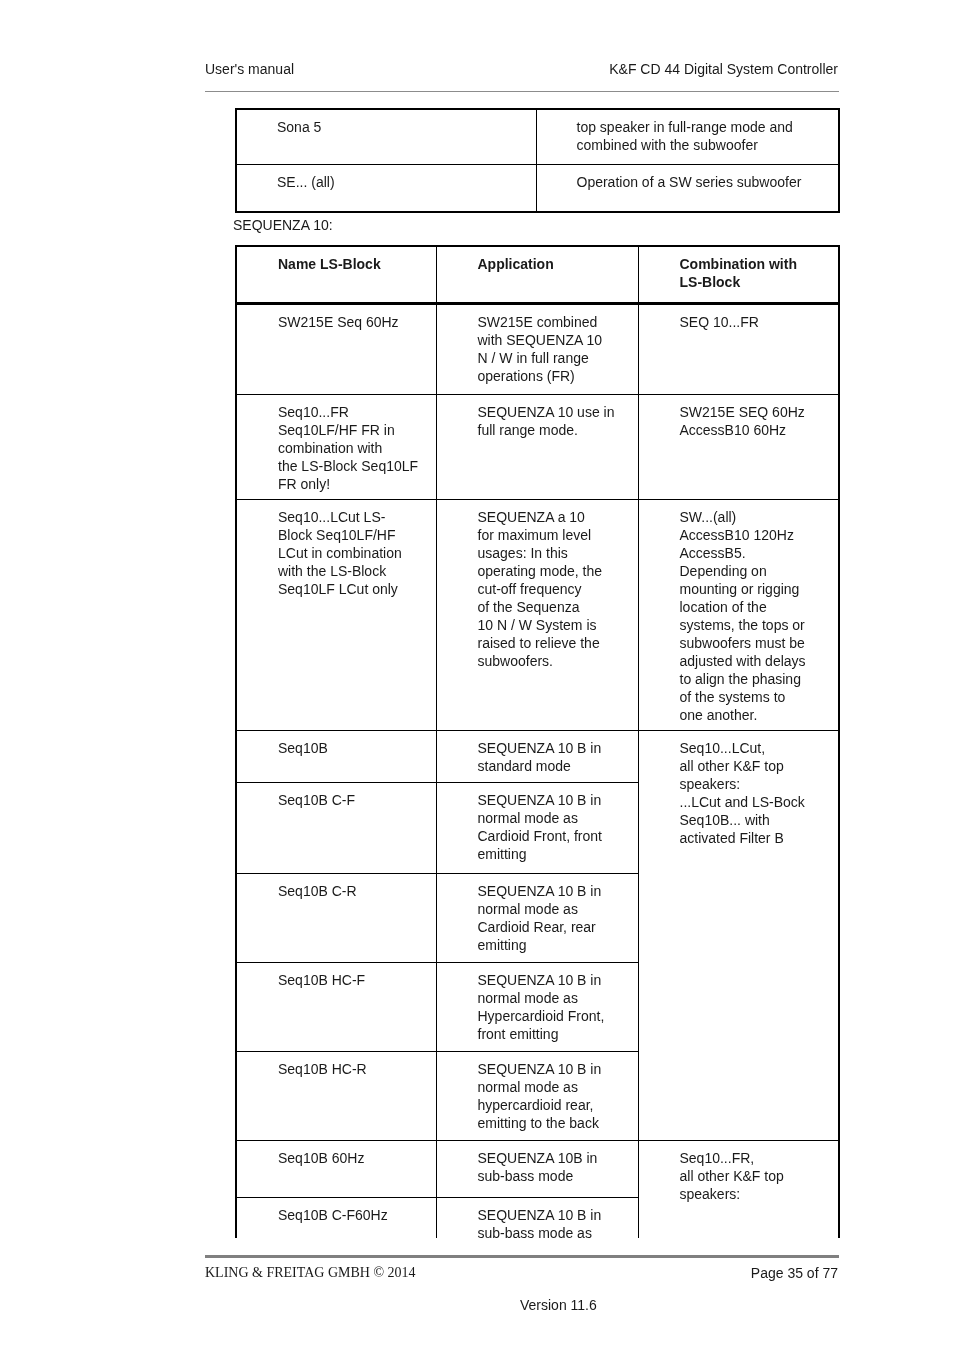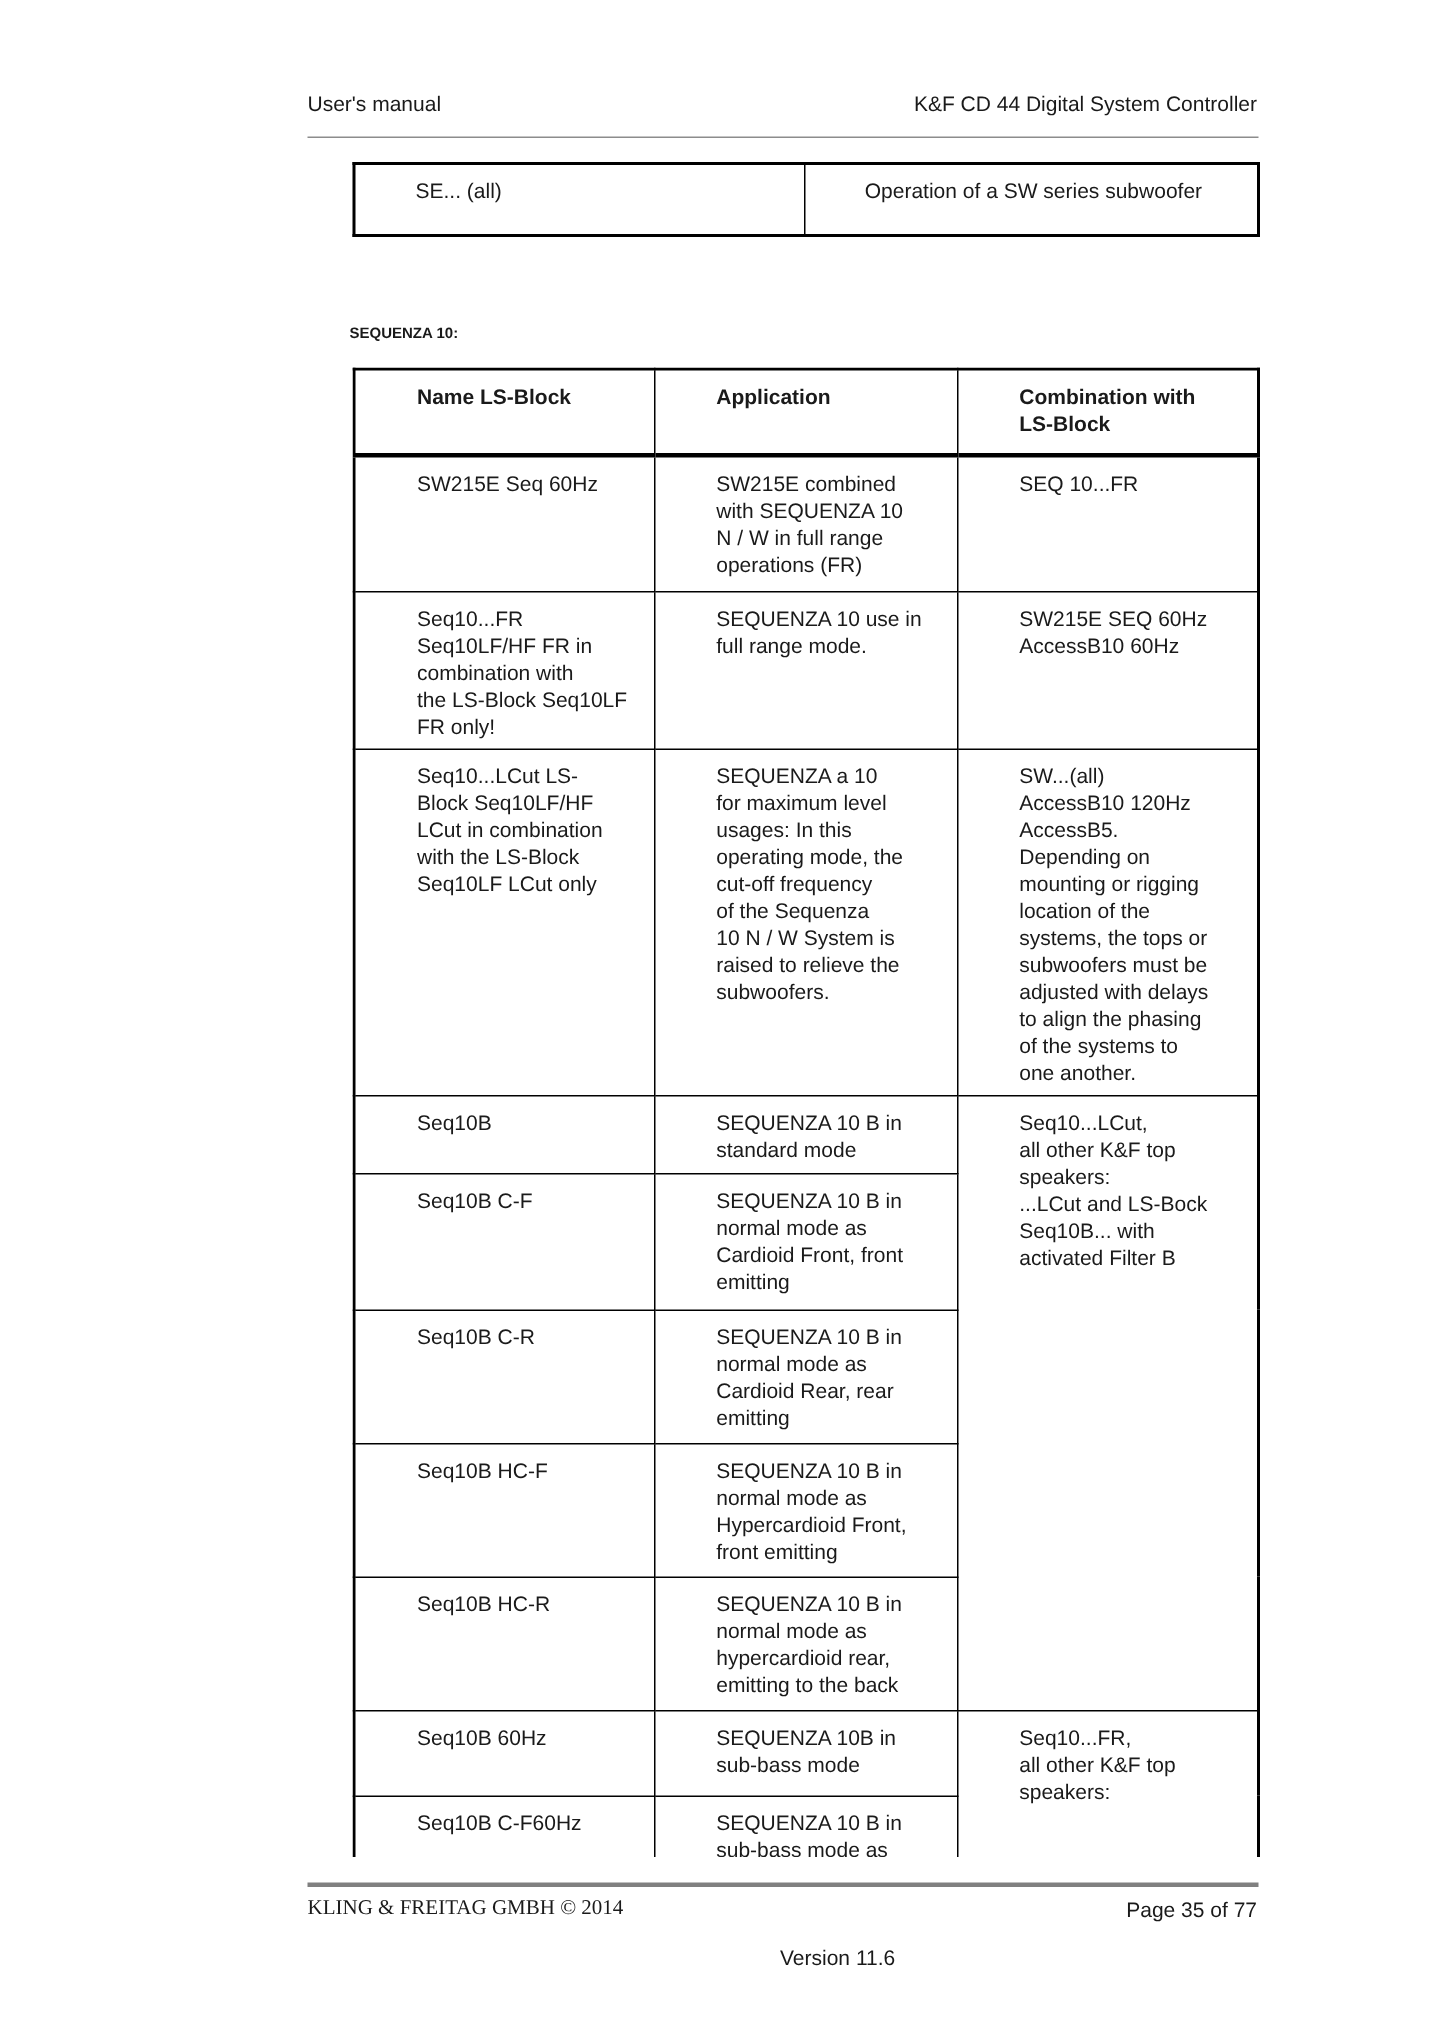--- a/index.html
+++ b/index.html
@@ -32,21 +32,21 @@
   }
   th { font-weight: bold; border-bottom: 3px solid #000; }
 
   
   .intro { position: absolute; left: 235px; top: 108px; width: 603px; border: 2px solid #000; }
   .intro td { padding-left: 40px; }
   .intro tr.ir0 { height: 55px; }
   .intro tr.ir1 { height: 48px; }
 
   
-  .section-label { position: absolute; left: 233px; top: 217px; font-size: 10px; font-weight: bold; }
+  .section-label { position: absolute; left: 233px; top: 217px; font-size: 14px; font-weight: normal; }
 
   
   .main-wrap { position: absolute; left: 235px; top: 245px; width: 610px; height: 993px; overflow: hidden; }
   .mt { width: 603px; border: 2px solid #000; padding-left: 19px; }
   tr.hh { height: 57px; }
   tr.h0 { height: 91px; }
   tr.h1 { height: 105px; }
   tr.h2 { height: 227px; }
   tr.h3 { height: 52px; }
   tr.h4 { height: 91px; }
@@ -70,20 +70,25 @@
   <div class="hdr-left">User's manual</div>
   <div class="hdr-right">K&amp;F CD 44 Digital System Controller</div>
   <div class="hdr-rule"></div>
 
   <table class="intro">
     <colgroup>
         <col style="width:300px">
         <col style="width:303px">
       </colgroup>
     <tbody>
+        <tr class="ir0">
+      <td>Sona 5</td>
+      <td>top speaker in full-range mode and
+combined with the subwoofer</td>
+    </tr>
     <tr class="ir1">
       <td>SE... (all)</td>
       <td>Operation of a SW series subwoofer</td>
     </tr>
   </tbody>
     </table>
 
   <div class="section-label">SEQUENZA 10:</div>
 
   <div class="main-wrap">

